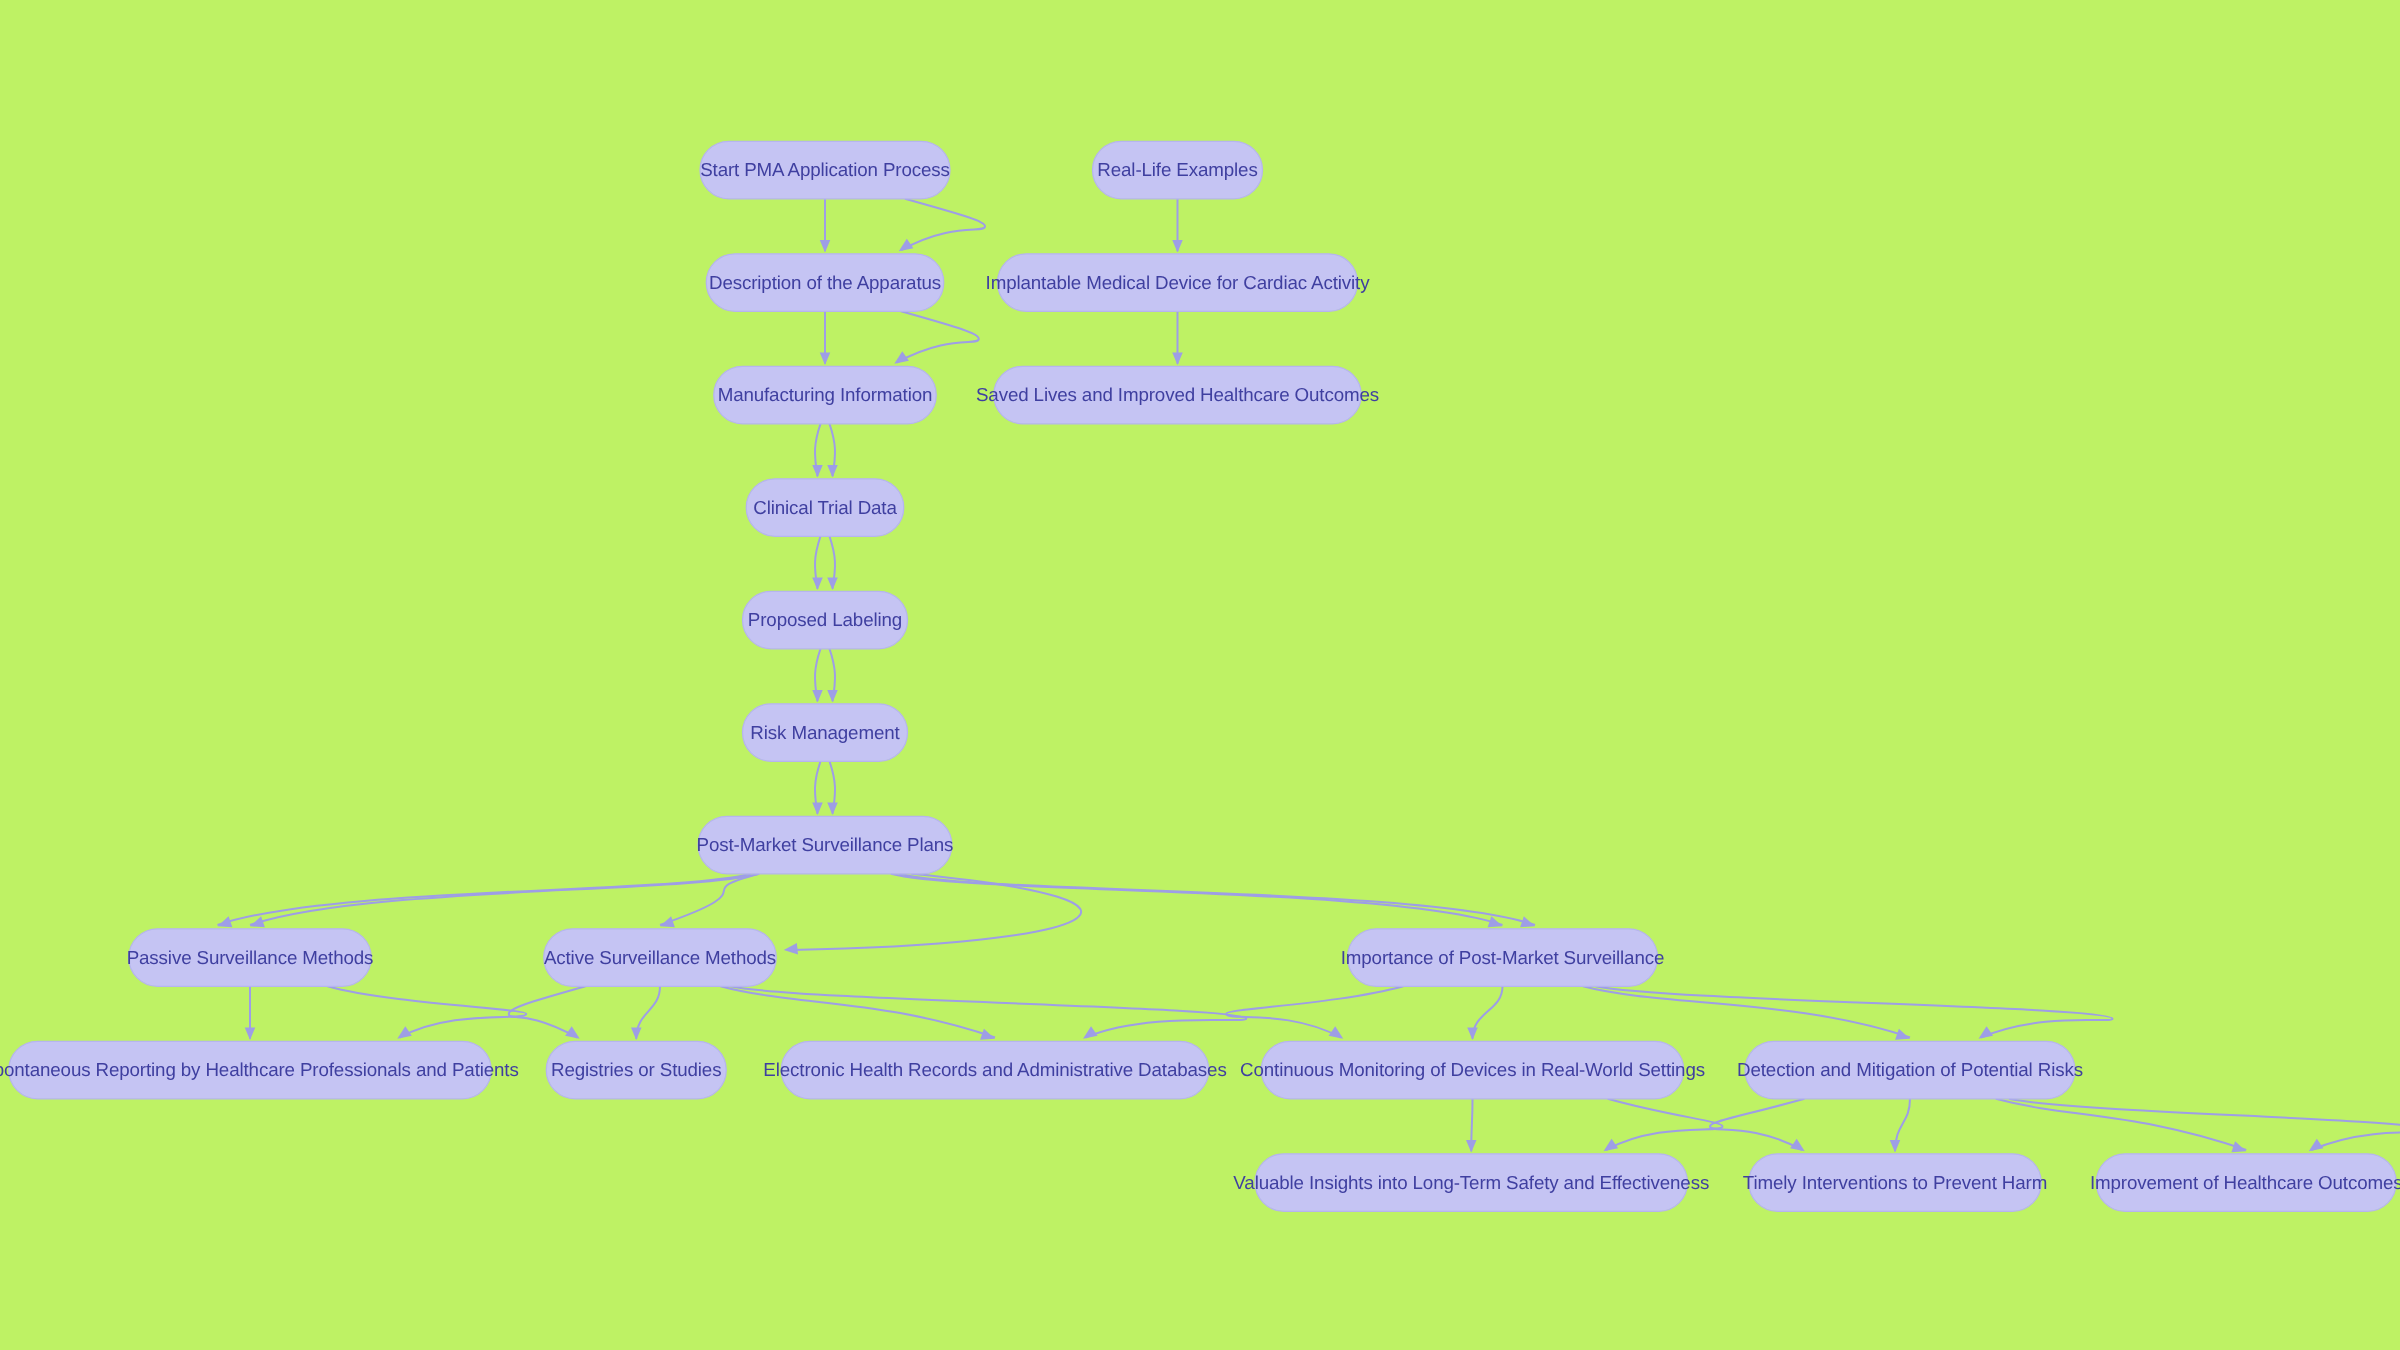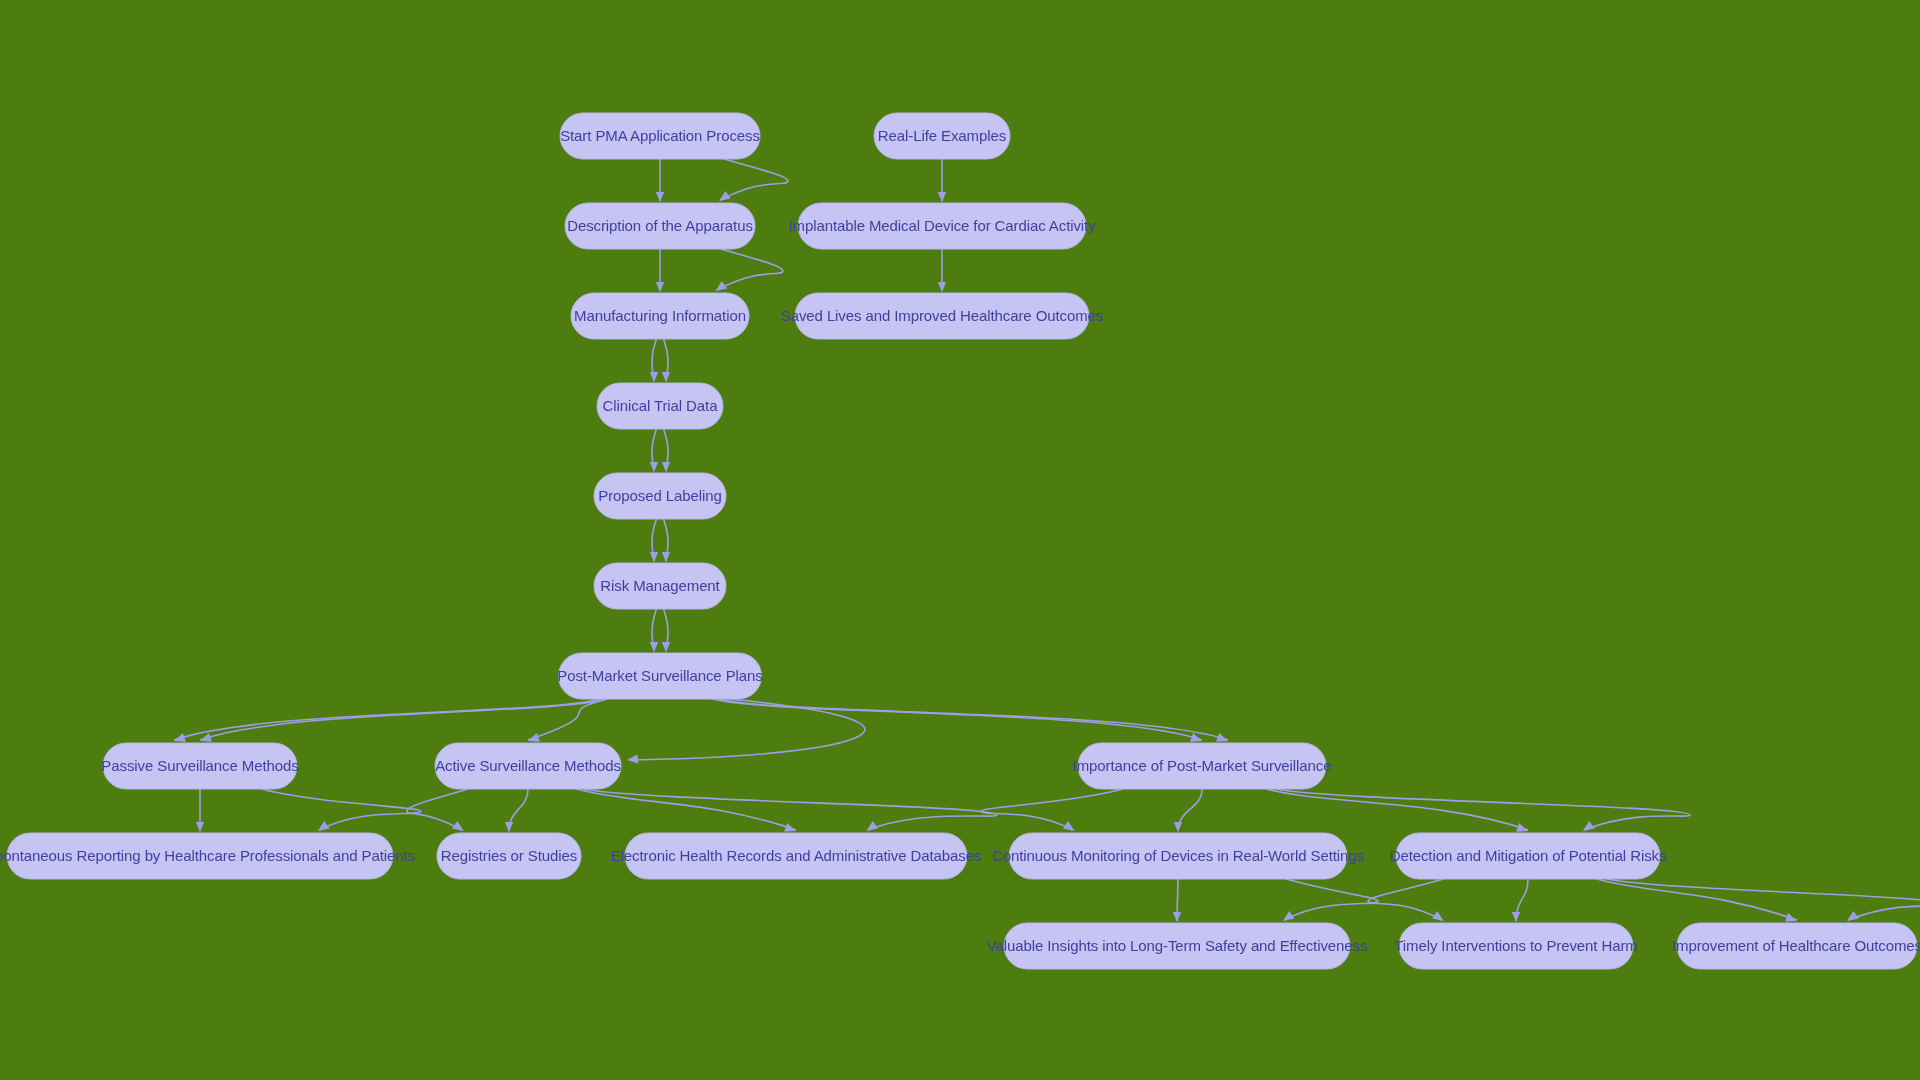--- a/index.html
+++ b/index.html
@@ -8,21 +8,21 @@
     background: #ffffff;
     width: 1920px;
     height: 1080px;
     overflow: hidden;
     font-family: "Liberation Sans", sans-serif;
   }
   #flowchart-root {
     position: relative;
     width: 1920px;
     height: 1080px;
-    background: #4d7c0f;
+    background: #bef264;
   }
   svg#diagram-canvas {
     display: block;
     width: 1920px;
     height: 1080px;
   }
   .node-shape {
     fill: #c5c4f3;
     stroke: #b6b5ee;
     stroke-width: 1;

